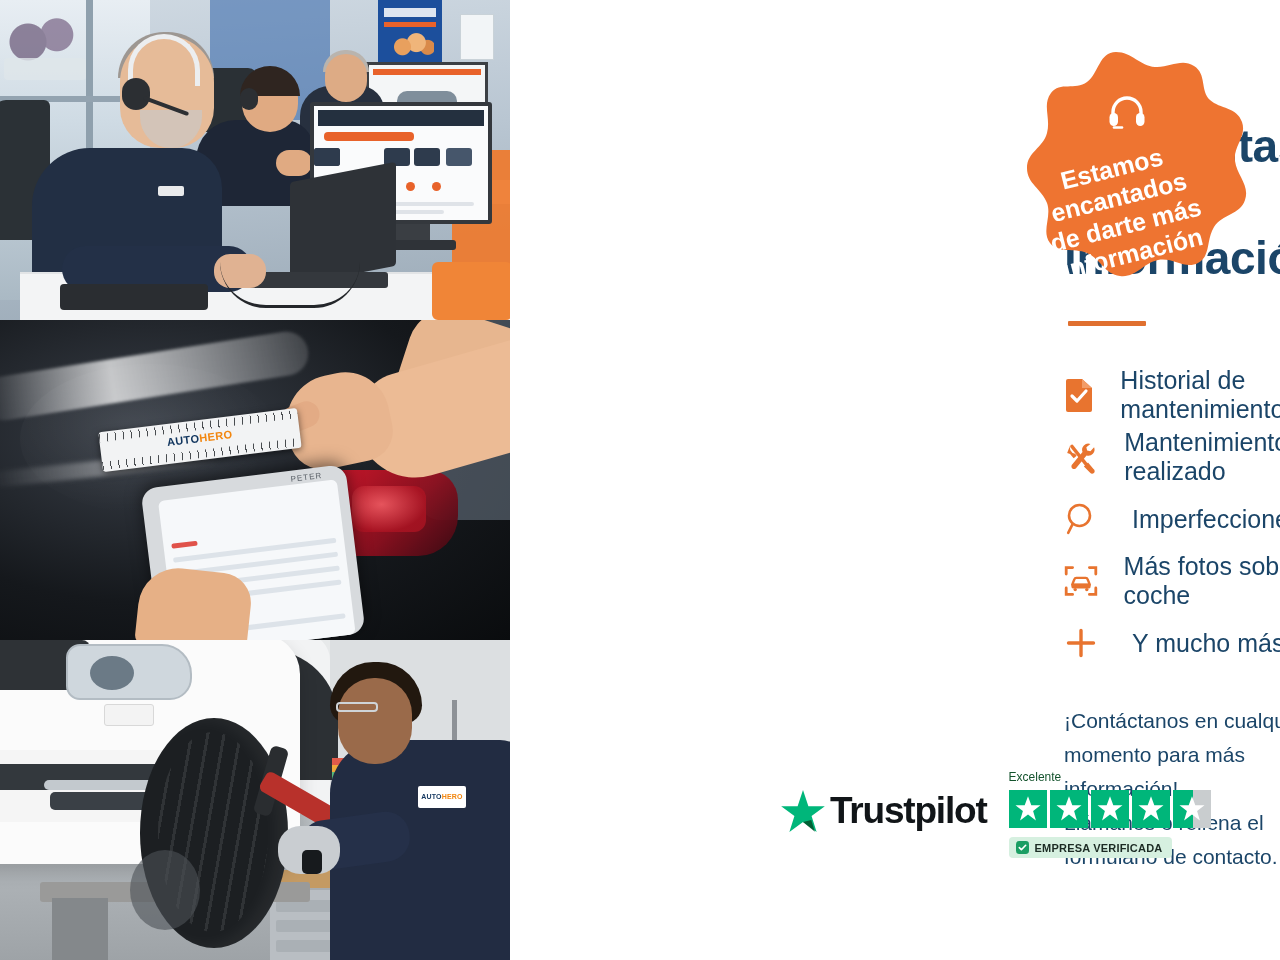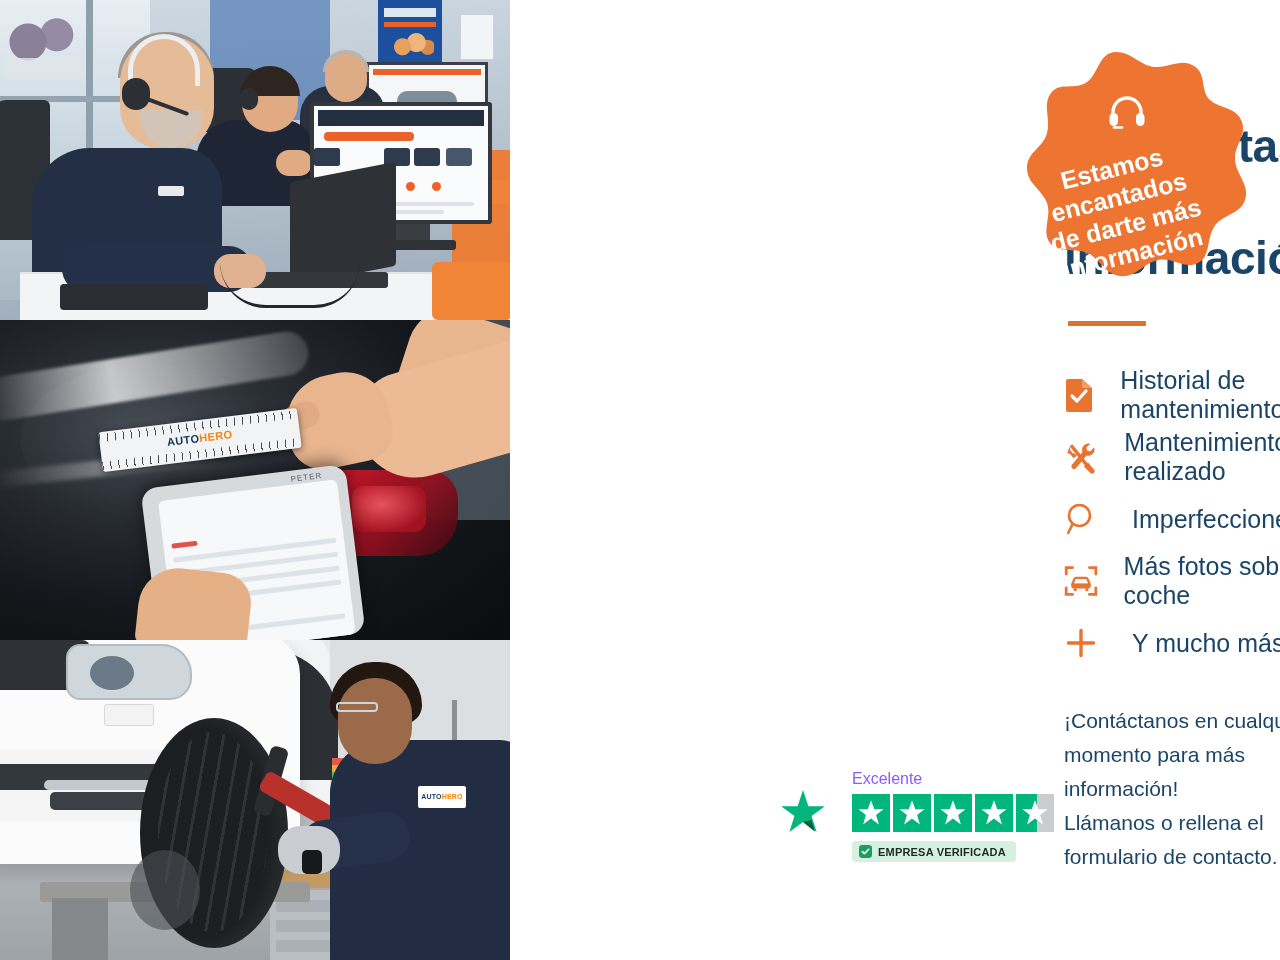--- a/index.html
+++ b/index.html
@@ -179,21 +179,21 @@
   .feature .txt { color:#1b4568; font-size:25px; margin-left:22px; }
 
   .contact { margin-top:30px; color:#1b4568; font-size:21px; line-height:1.62; }
 
   
   .tp { position:absolute; left:781px; top:770px; display:flex; align-items:flex-start; }
   .tp-logo { display:flex; align-items:center; margin-top:20px; }
   .tp-star-lg { width:44px; height:42px; margin-right:5px; }
   .tp-word { font-size:37px; font-weight:bold; color:#111518; letter-spacing:-1.2px; }
   .tp-right { margin-left:22px; }
-  .tp-exc { font-size:16px; color:#8b5cf6; margin-bottom:6px; }
+  .tp-exc { font-size:12px; color:#14532d; margin-bottom:6px; }
   .tp-stars { display:flex; gap:3px; }
   .tp-tile { position:relative; width:38px; height:38px; background:#c9cdcf; overflow:hidden; }
   .tp-tile .fill { position:absolute; left:0; top:0; bottom:0; background:#00b67a; }
   .tp-tile svg { position:absolute; left:0; top:0; }
   .tp-verified { display:inline-flex; align-items:center; gap:6px; margin-top:9px;
     background:#d6f0e0; border-radius:4px; padding:4px 10px 4px 7px; }
   .tp-verified .vtxt { font-size:11px; font-weight:bold; color:#1c2b24; letter-spacing:.2px; }
 
   
   .badge-wrap { position:absolute; left:985px; top:48px; width:262px; height:276px; }
@@ -457,20 +457,21 @@
       <span>información</span>
     </div>
   </div>
 
   <div class="tp">
     <div class="tp-logo">
       <svg class="tp-star-lg" viewBox="0 0 26 25">
         <path fill="#00B67A" d="M13 0l3.2 9.6H26l-7.9 5.9 3 9.5-8.1-5.9-8.1 5.9 3-9.5L0 9.6h9.8z"></path>
         <path fill="#005128" d="M13 19.1l4.9-1.2 2.2 7z" opacity=".85"></path>
       </svg>
+      <span class="tp-word">Trustpilot</span>
     </div>
     <div class="tp-right">
       <div class="tp-exc">Excelente</div>
       <div class="tp-stars">
         <div class="tp-tile">
             <div class="fill" style="width:100%"></div>
             <svg width="38" height="38" viewBox="0 0 38 38">
               <path fill="#fff" d="M19 6.2l3.3 9.1h9.2l-7.4 5.8 2.8 9.3L19 24.6l-7.9 5.8 2.8-9.3-7.4-5.8h9.2z"></path>
             </svg>
           </div>

